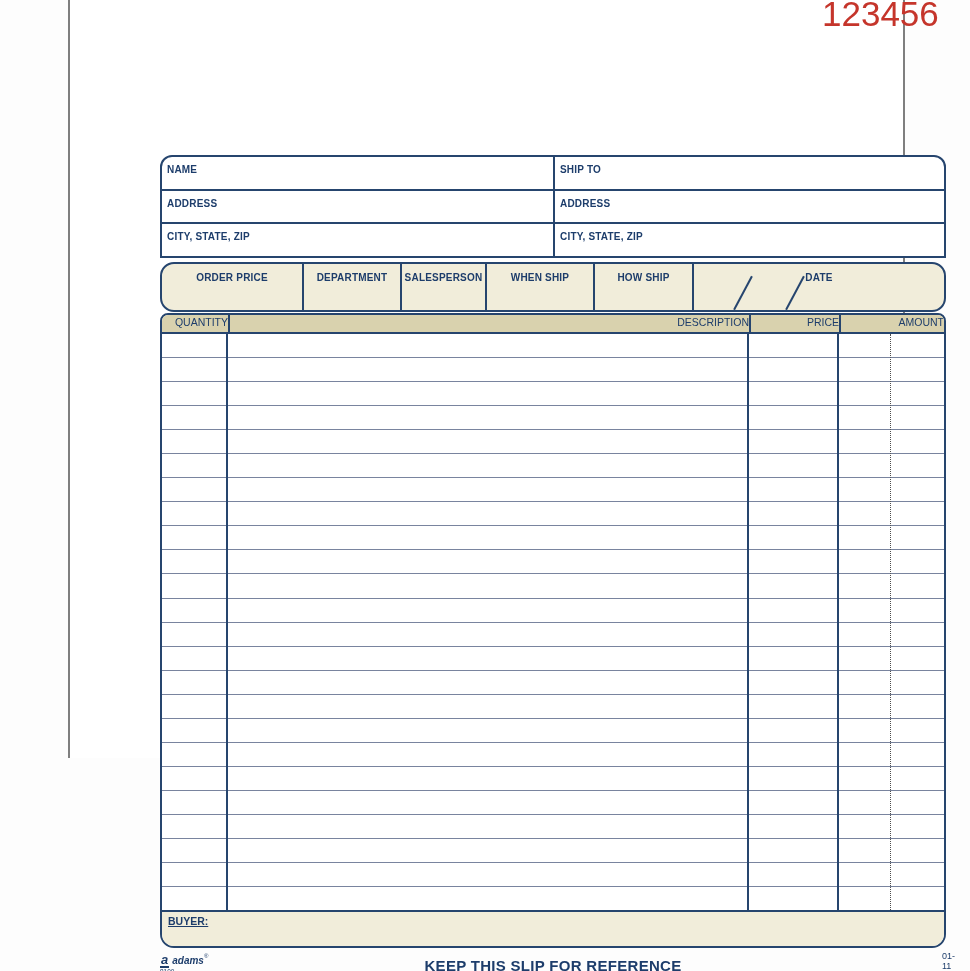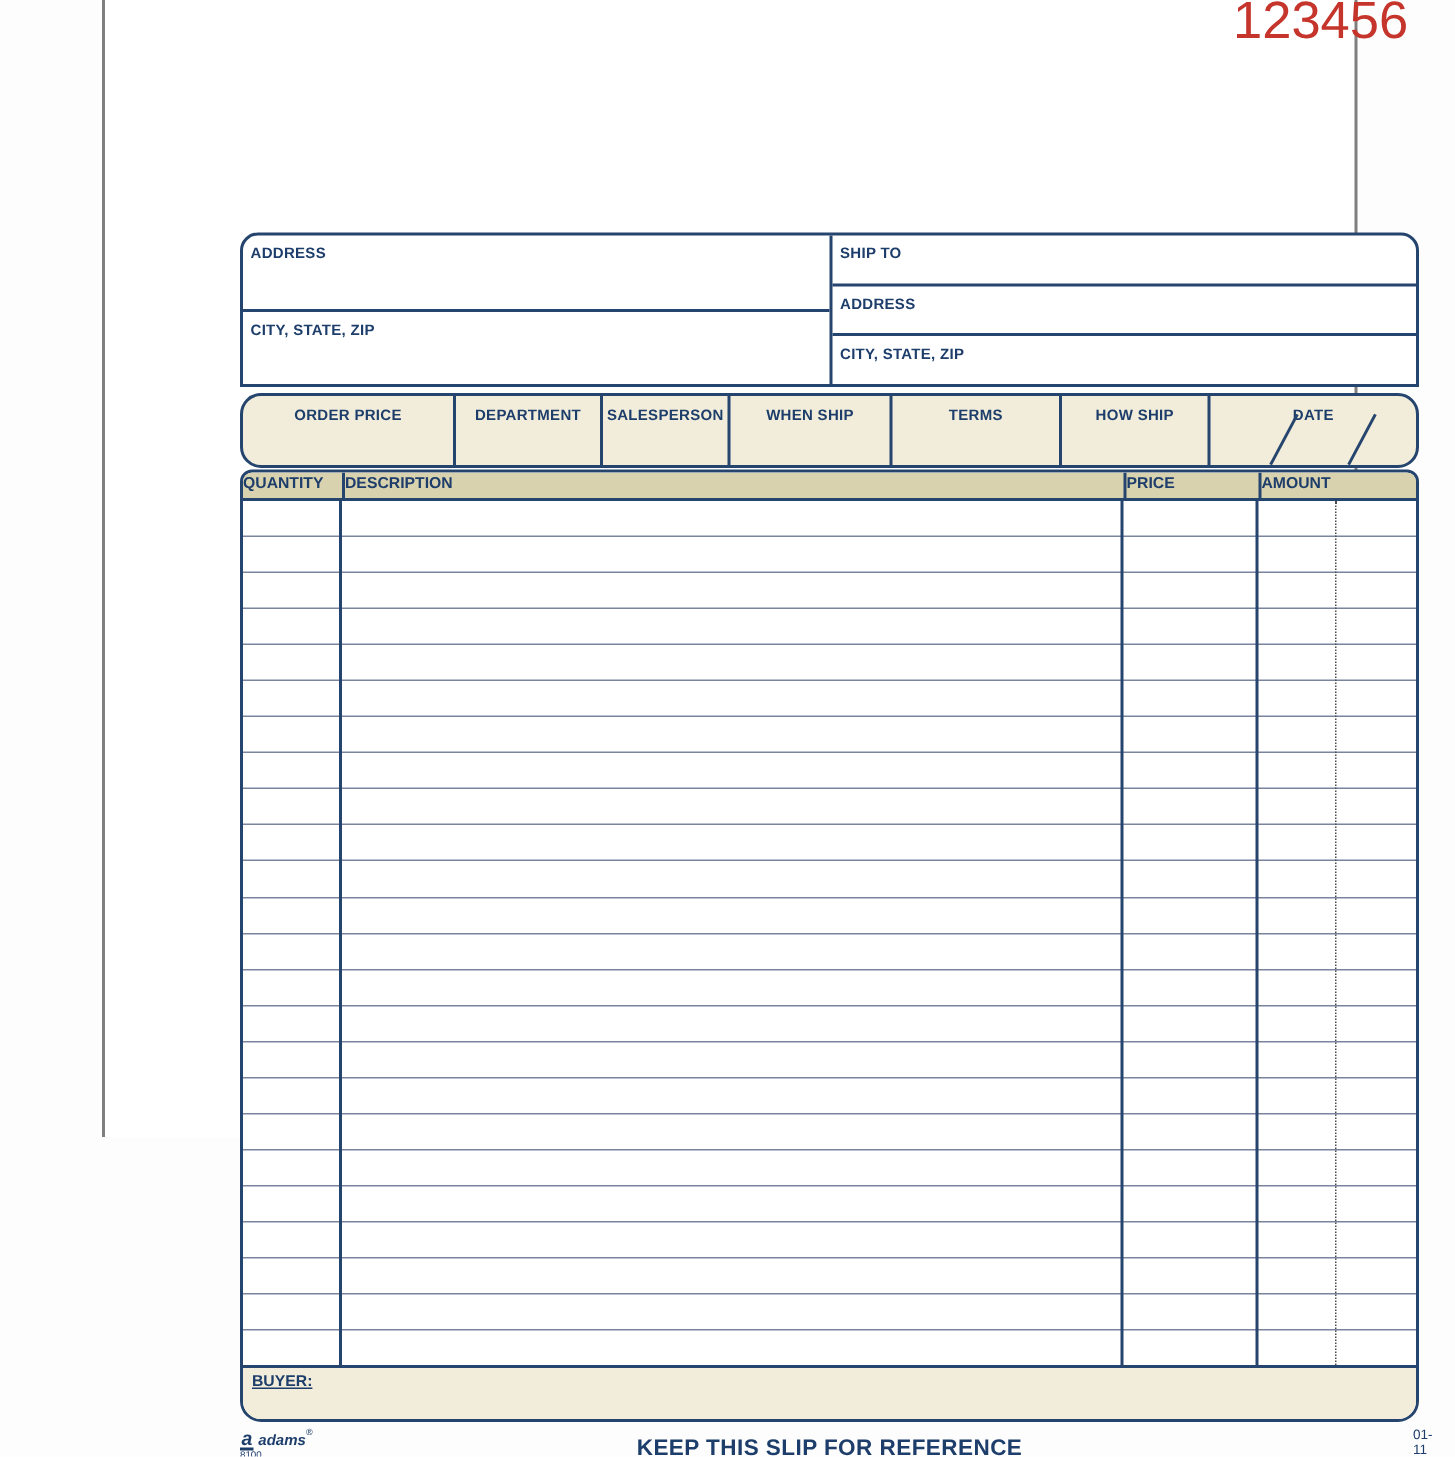--- a/index.html
+++ b/index.html
@@ -61,21 +61,21 @@
   }
   .slash.s1{left:48px;} .slash.s2{left:100px;}
 
   
   .table{
     position:absolute;top:313px;left:0;width:786px;height:635px;
     border:2px solid var(--navy);border-radius:8px 8px 14px 14px;
     box-sizing:border-box;overflow:hidden;background:#fff;
   }
   .thead{height:17px;background:var(--tan);border-bottom:2px solid var(--navy);display:flex;}
-  .hcell{box-sizing:border-box;text-align:left;font-size:10.5px;font-weight:bold;
+  .hcell{box-sizing:border-box;text-align:right;font-size:10.5px;font-weight:normal;
     padding-top:1px;color:var(--text-navy);}
   .hcell + .hcell{border-left:2px solid var(--navy);}
   .hcell.h0{width:66px;} .hcell.h1{width:521px;} .hcell.h2{width:90px;} .hcell.h3{flex:1;}
   .tbody{position:relative;height:576px;}
   .rows{position:absolute;inset:0;display:flex;flex-direction:column;}
   .trow{flex:1;border-bottom:1px solid var(--row-line);}
   .trow:last-child{border-bottom:none;}
   .vline{position:absolute;top:0;bottom:0;width:2px;background:var(--navy);}
   .vline.v0{left:64px;} .vline.v1{left:585px;} .vline.v2{left:675px;}
   .vdots{position:absolute;top:0;bottom:0;left:728px;width:0;border-left:1px dotted #4d4d4d;}
@@ -103,20 +103,23 @@
 <body>
 
 <div class="paper">
   <div class="stamp">123456</div>
 
   <div class="content">
 
     <div class="bs-box">
       <div class="bs-col left">
         <div class="bs-row">
+          <span class="flabel">NAME</span>
+        </div>
+        <div class="bs-row">
           <span class="flabel">ADDRESS</span>
         </div>
         <div class="bs-row">
           <span class="flabel">CITY, STATE, ZIP</span>
         </div>
       </div>
       <div class="bs-col right">
         <div class="bs-row">
           <span class="flabel">SHIP TO</span>
         </div>
@@ -134,23 +137,20 @@
         <span class="flabel">ORDER PRICE</span>
       </div>
       <div class="ocell c1">
         <span class="flabel">DEPARTMENT</span>
       </div>
       <div class="ocell c2">
         <span class="flabel">SALESPERSON</span>
       </div>
       <div class="ocell c3">
         <span class="flabel">WHEN SHIP</span>
-      </div>
-      <div class="ocell c4">
-        <span class="flabel">TERMS</span>
       </div>
       <div class="ocell c5">
         <span class="flabel">HOW SHIP</span>
       </div>
       <div class="ocell c6">
         <span class="flabel">DATE</span>
         <div class="slash s1"></div>
         <div class="slash s2"></div>
       </div>
     </div>

